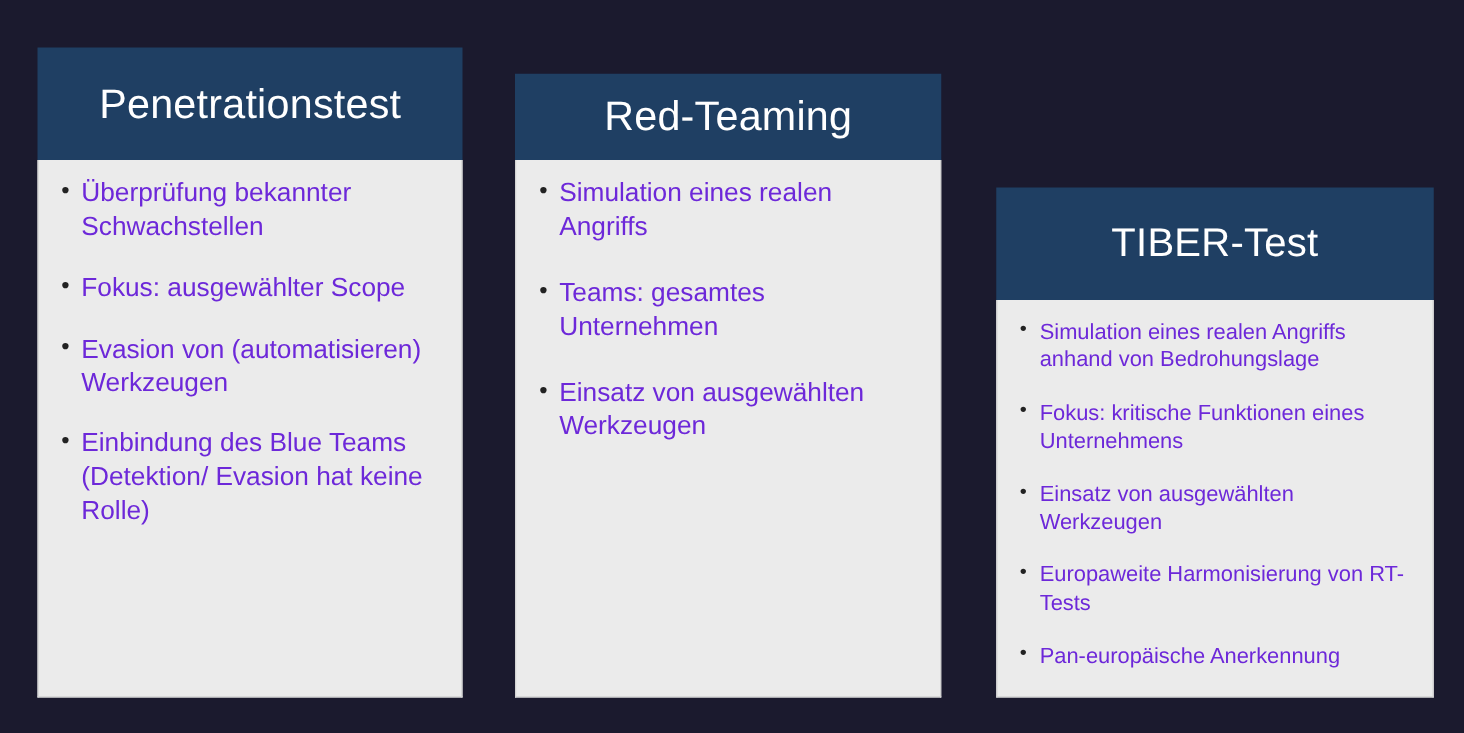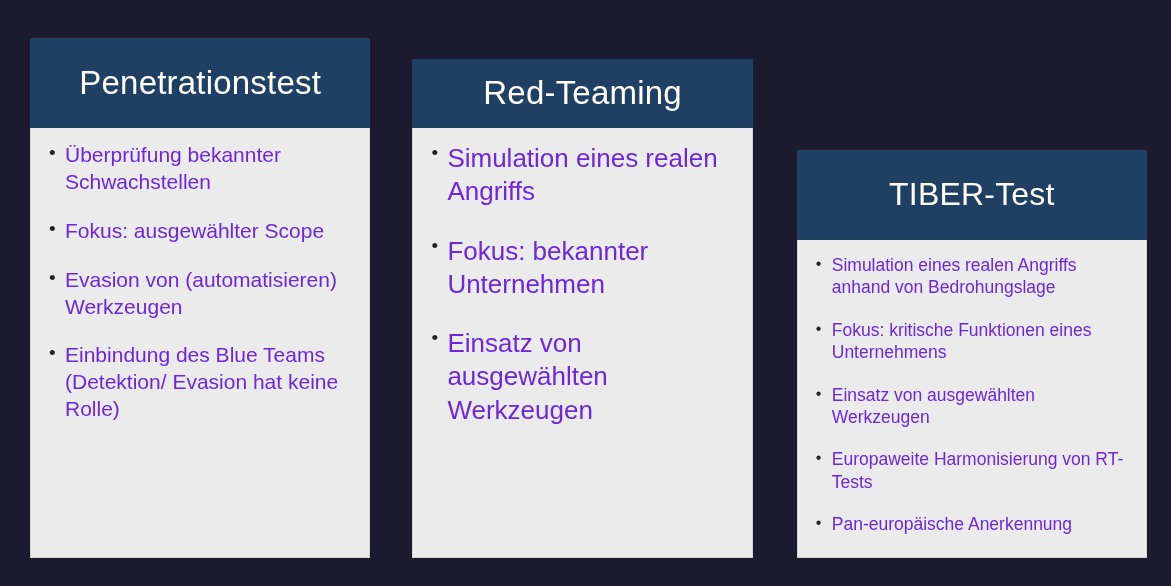--- a/index.html
+++ b/index.html
@@ -88,21 +88,21 @@
   ul.bullets li:before {
     content: "\2022";
     position: absolute;
     left: 2px;
     top: -1px;
     font-size: 19px;
     line-height: 1.28;
     color: #222222;
   }
   .col-0 ul.bullets li { font-size: 21px; margin-bottom: 22px; }
-  .col-1 ul.bullets li { font-size: 26px; margin-bottom: 26px; }
+  .col-1 ul.bullets li { font-size: 21px; margin-bottom: 26px; }
   .col-2 ul.bullets li { font-size: 17.5px; margin-bottom: 20px; }
   .col-2 ul.bullets li:before { font-size: 16px; top: 0px; }
 </style>
 </head>
 <body>
 
 <div class="slide">
   <div class="columns">
 
     <div class="column col-0">
@@ -119,21 +119,21 @@
       </div>
     </div>
 
     <div class="column col-1">
       <div class="col-header">
         <span>Red-Teaming</span>
       </div>
       <div class="col-body">
         <ul class="bullets">
           <li>Simulation eines realen Angriffs</li>
-          <li>Fokus: bekannter Unternehmen</li>
+          <li>Teams: gesamtes Unternehmen</li>
           <li>Einsatz von ausgewählten Werkzeugen</li>
         </ul>
       </div>
     </div>
 
     <div class="column col-2">
       <div class="col-header">
         <span>TIBER-Test</span>
       </div>
       <div class="col-body">

